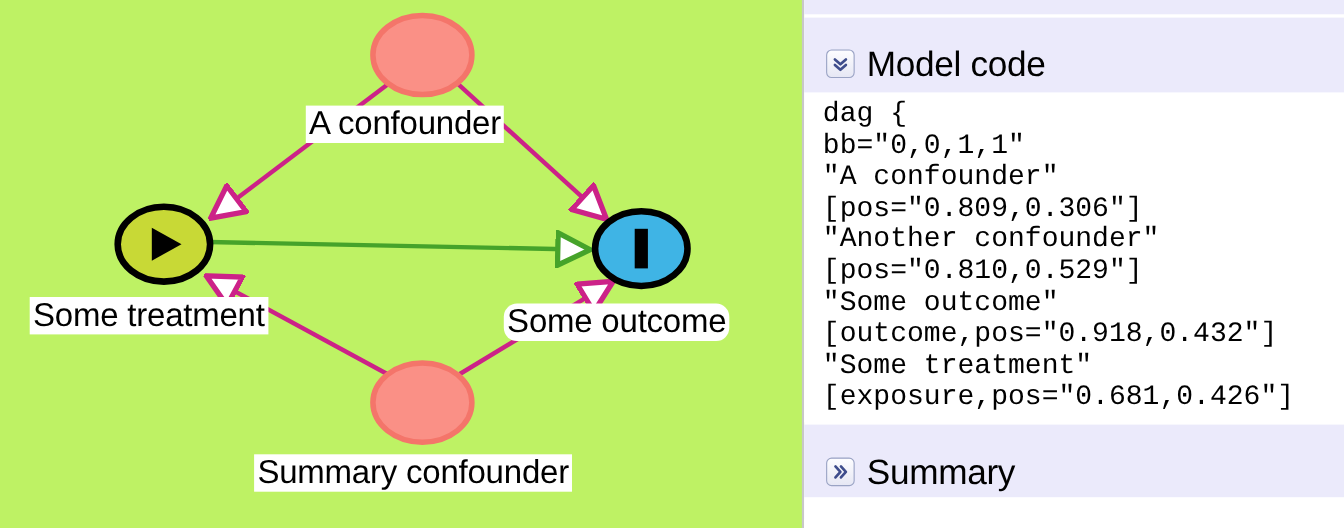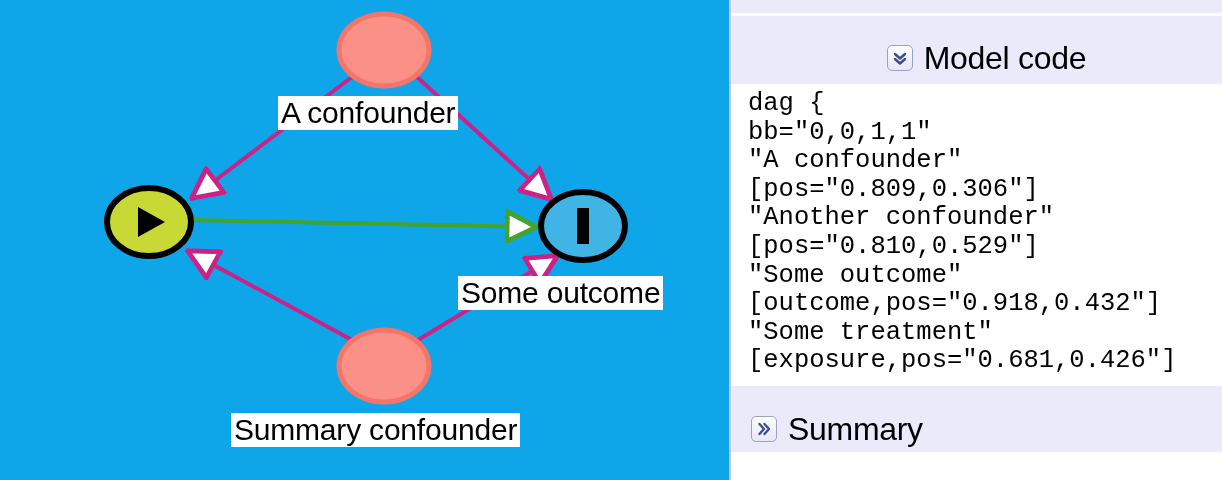--- a/index.html
+++ b/index.html
@@ -19,21 +19,21 @@
     height: 480px;
   }
 
   
   #graph-panel {
     position: absolute;
     left: 0;
     top: 0;
     width: 872px;
     height: 480px;
-    background: #0ea5e9;
+    background: #bef264;
     overflow: hidden;
   }
   #graph-svg {
     position: absolute;
     left: 0;
     top: 0;
     width: 729px;
     height: 480px;
     display: block;
   }
@@ -80,21 +80,20 @@
     height: 13px;
   }
   #model-code-header {
     position: absolute;
     left: 0;
     top: 16px;
     height: 84px;
     display: flex;
     align-items: center;
     cursor: pointer;
-    justify-content: center;
   }
   #summary-header {
     position: absolute;
     left: 0;
     top: 386px;
     height: 86px;
     display: flex;
     align-items: center;
     cursor: pointer;
   }
@@ -187,22 +186,23 @@
       <g>
         <ellipse cx="583" cy="226" rx="42" ry="34" fill="#3fb4e5" stroke="#000000" stroke-width="6"></ellipse>
         <rect x="577" y="208" width="12" height="36" fill="#000000"></rect>
       </g>
     </svg>
 
     <div class="node-label" style="left:278px; top:96px;">A confounder</div>
 
     <div class="node-label" style="left:231px; top:413px;">Summary confounder</div>
 
-
-    <div class="node-label" style="left:458px; top:276px;">Some outcome</div>
+    <div class="node-label" style="left:27px; top:270px;">Some treatment</div>
+
+    <div class="node-label" style="left:458px; top:276px;border-radius:12px;">Some outcome</div>
   </div>
 
   <div id="panel-divider"></div>
 
   <div id="side-panel">
 
     <div id="top-strip" class="accordion-strip"></div>
 
     <div id="model-code-header" class="accordion-strip">
       <span class="acc-icon">

